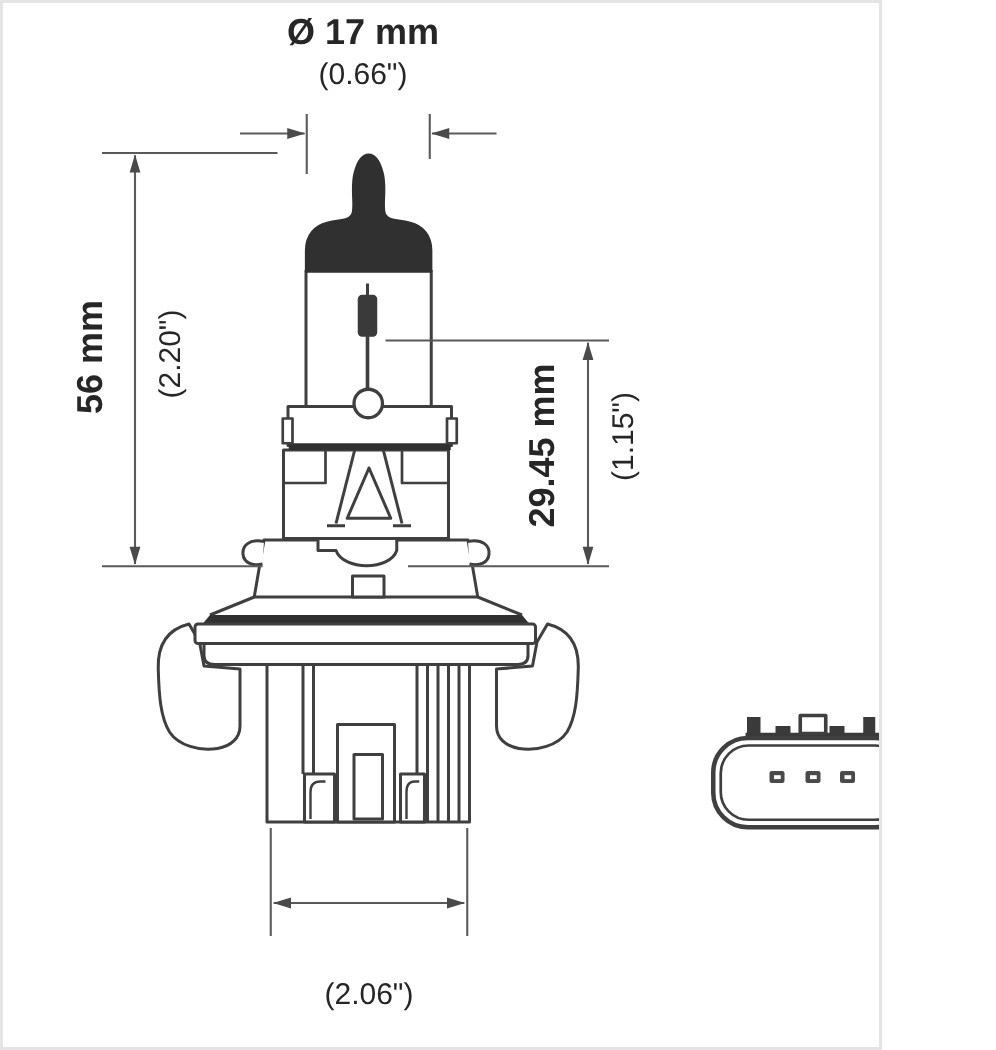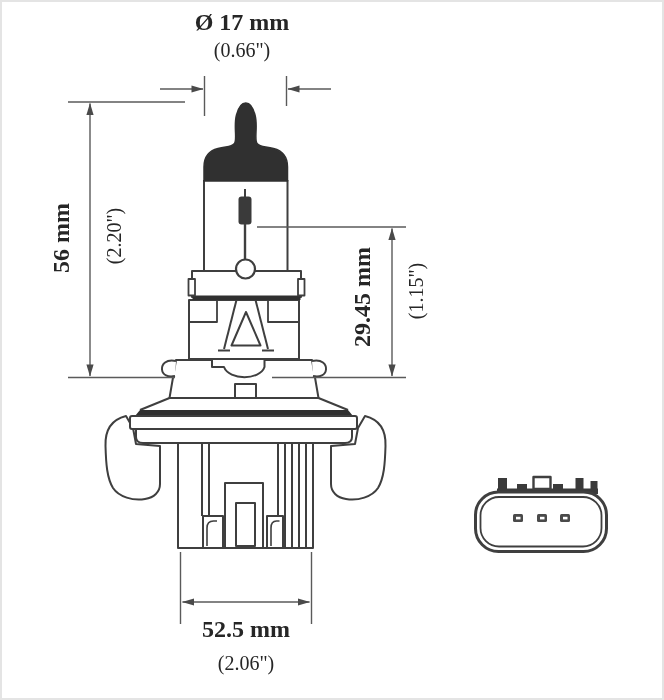--- a/index.html
+++ b/index.html
@@ -1,20 +1,20 @@
 <!DOCTYPE html>
 <html><head>
 <meta charset="utf-8">
 <style>
   html,body{margin:0;padding:0;background:#fff;}
   #canvas{
     position:relative;
-    width:664px;height:700px;
+    width:588px;height:700px;
     background:#ffffff;
-    font-family:Liberation Serif, serif;
+    font-family:Liberation Sans, sans-serif;
     overflow:hidden;
   }
   .frame{position:absolute;inset:0;border:2px solid #e4e4e4;pointer-events:none;}
   svg{position:absolute;left:0;top:0;}
   .lbl{
     position:absolute;
     white-space:nowrap;
     color:#262626;
     transform:translate(-50%,-50%);
     line-height:1;
@@ -171,17 +171,16 @@
 
   <div class="lbl mm" style="left:242px;top:22px">Ø 17 mm</div>
   <div class="lbl in" style="left:242px;top:50px">(0.66")</div>
 
   <div class="lbl mm rot" style="left:61px;top:238px">56 mm</div>
   <div class="lbl in rot" style="left:114px;top:236px">(2.20")</div>
 
   <div class="lbl mm rot" style="left:362px;top:297px">29.45 mm</div>
   <div class="lbl in rot" style="left:416px;top:291px">(1.15")</div>
 
-  <div class="lbl mm" style="left:246px;top:629px">52.5 mm</div>
   <div class="lbl in" style="left:246px;top:663px">(2.06")</div>
 
   <div class="frame"></div>
 </div>
 
 </body></html>

